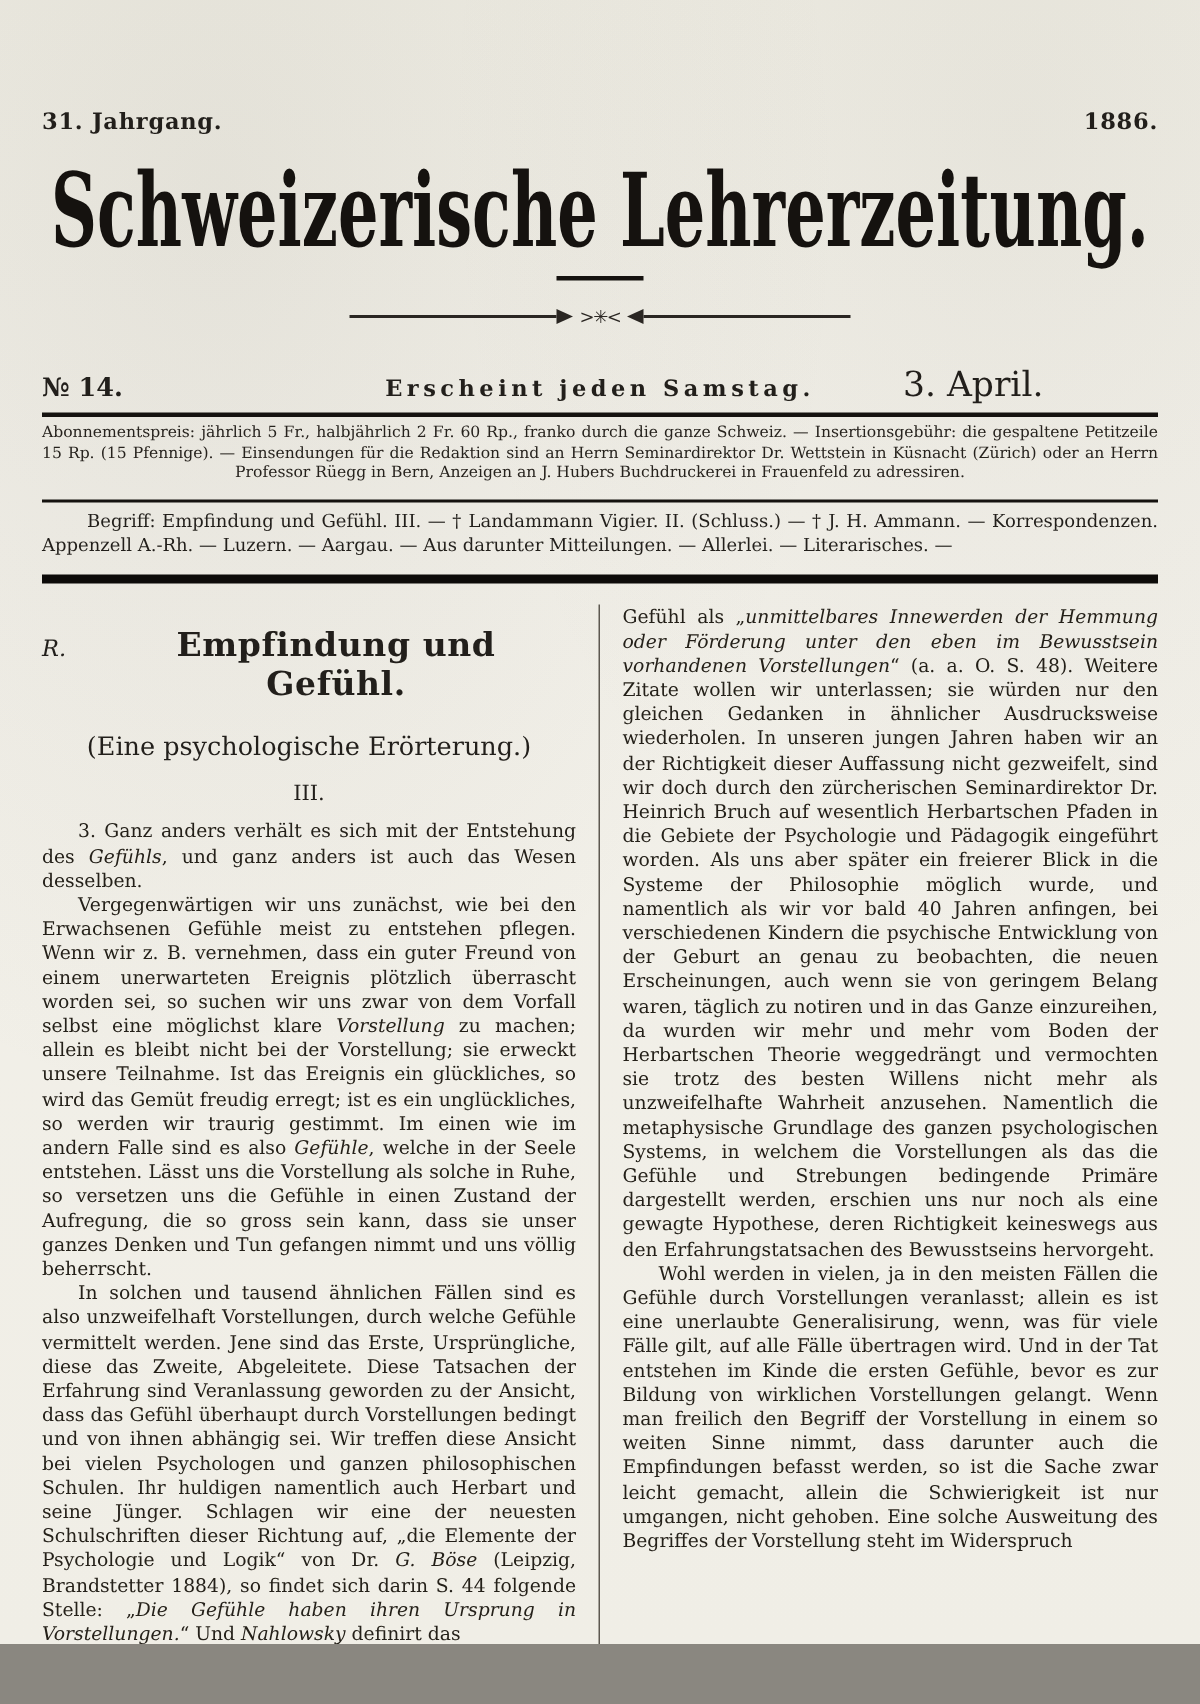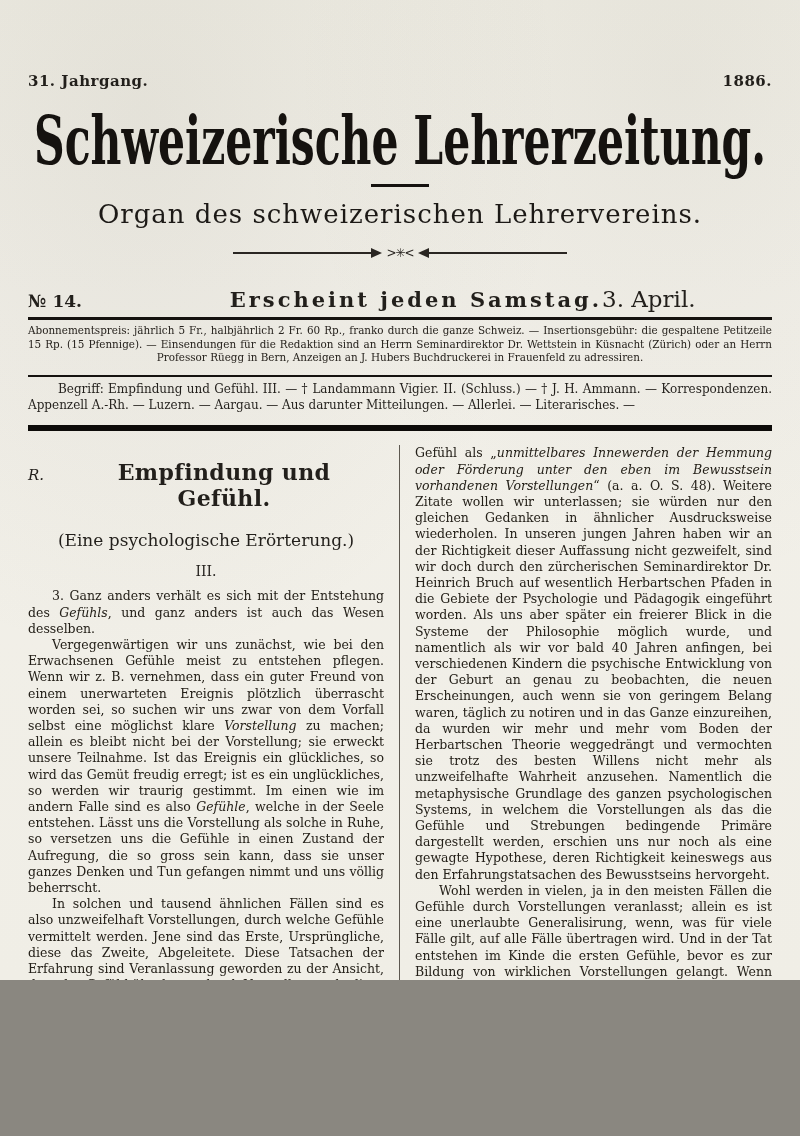--- a/index.html
+++ b/index.html
@@ -1,17 +1,17 @@
 <!DOCTYPE html>
 <html lang="de"><head>
 <meta charset="utf-8">
 <style>
   html,body{margin:0;padding:0;background:#8a8780;}
   .page{
-    width:800px;height:980px;position:relative;overflow:hidden;
+    width:800px;height:1096px;position:relative;overflow:hidden;
     margin:0 auto;
     background:#f1efe7;
     background-image:
       radial-gradient(ellipse at 18% 12%, rgba(120,115,100,.10), rgba(0,0,0,0) 45%),
       radial-gradient(ellipse at 85% 8%, rgba(120,115,100,.08), rgba(0,0,0,0) 40%),
       linear-gradient(180deg,#efede4 0%,#f2f0e9 30%,#f0eee6 100%);
     color:#221f1b;
     font-family:"DejaVu Serif","Liberation Serif",serif;
   }
   .inner{padding:0 28px;}
@@ -26,21 +26,21 @@
   .subtitle{text-align:center;font-size:26px;margin-top:12px;letter-spacing:1px;color:#1c1916;}
   
   .ornament{display:flex;align-items:center;justify-content:center;margin-top:17px;height:14px;}
   .orn-line{display:inline-block;width:138px;height:2px;background:#2a2622;}
   .tri-r{width:0;height:0;border-top:5px solid transparent;border-bottom:5px solid transparent;border-left:11px solid #2a2622;}
   .tri-l{width:0;height:0;border-top:5px solid transparent;border-bottom:5px solid transparent;border-right:11px solid #2a2622;}
   .orn-center{font-size:12px;line-height:12px;padding:0 4px;color:#2a2622;letter-spacing:-1px;}
   
   .issue-row{display:flex;justify-content:space-between;align-items:baseline;margin-top:26px;}
   .issue-no{font-size:17px;font-weight:bold;width:170px;}
-  .issue-center{font-size:21px;font-weight:bold;letter-spacing:3px;text-align:right;flex:1;}
+  .issue-center{font-size:15px;font-weight:bold;letter-spacing:3px;text-align:center;flex:1;}
   .issue-date{font-size:23px;width:170px;text-align:left;}
   .rule-3{height:3px;background:#15120f;margin-top:5px;}
   .rule-2{height:2px;background:#15120f;margin-top:4px;}
   .rule-heavy{height:6px;background:#0d0b09;margin-top:4px;}
   
   .imprint{font-size:10.4px;line-height:13.6px;margin-top:4px;text-align:justify;text-align-last:center;color:#26221d;}
   
   .toc{font-size:12px;line-height:15.6px;margin-top:5px;text-align:justify;text-align-last:left;text-indent:30px;color:#221f1b;}
   .bd{font-weight:normal;}
   .it{font-style:italic;}
@@ -69,21 +69,20 @@
       <span>1886.</span>
     </div>
 
     <div class="masthead-wrap">
       <svg width="744" height="86" viewBox="0 0 744 86">
         <text class="masthead-text" x="6" y="68" font-size="68" textLength="732" lengthAdjust="spacingAndGlyphs">Schweizerische Lehrerzeitung.</text>
       </svg>
       <div class="short-rule"></div>
     </div>
 
-    <div class="subtitle">Organ des schweizerischen Lehrervereins.</div>
 
     <div class="ornament">
       <span class="orn-line"></span>
       <span class="tri-r"></span>
       <span class="orn-center">&gt;✳&lt;</span>
       <span class="tri-l"></span>
       <span class="orn-line"></span>
     </div>
 
     <div class="issue-row">

